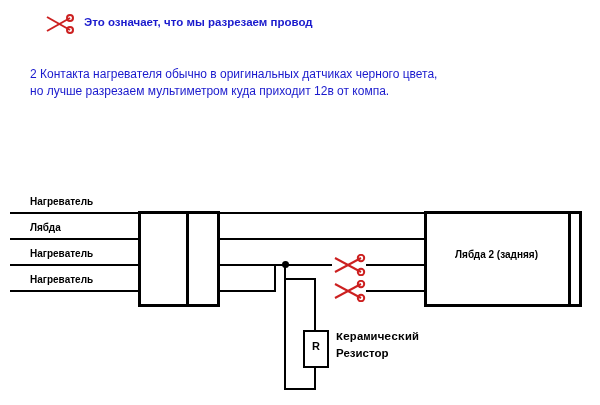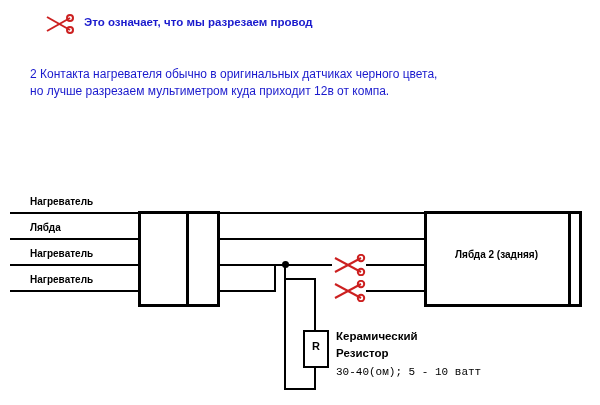--- a/index.html
+++ b/index.html
@@ -231,17 +231,16 @@
       <line x1="3" y1="18" x2="29" y2="4" stroke="#cc2020" stroke-width="2"></line>
       <circle cx="29" cy="4" r="3.2" fill="none" stroke="#cc2020" stroke-width="2"></circle>
       <circle cx="29" cy="18" r="3.2" fill="none" stroke="#cc2020" stroke-width="2"></circle>
     </svg>
   </div>
 
   <div class="box sensor-box"></div>
   <div class="sensor-inner-line"></div>
   <div class="sensor-label">Лябда 2 (задняя)</div>
 
-  <div class="spec serif" style="left:336px; top:330px;">Керамический</div>
+  <div class="spec serif" style="left:336px; top:330px;font-family:Liberation Mono, monospace;">Керамический</div>
   <div class="spec serif" style="left:336px; top:347px;">Резистор</div>
-  <div class="spec mono" style="left:336px; top:366px;">30-40(ом); 5 - 10 ватт</div>
 
 </div>
 
 </body></html>

